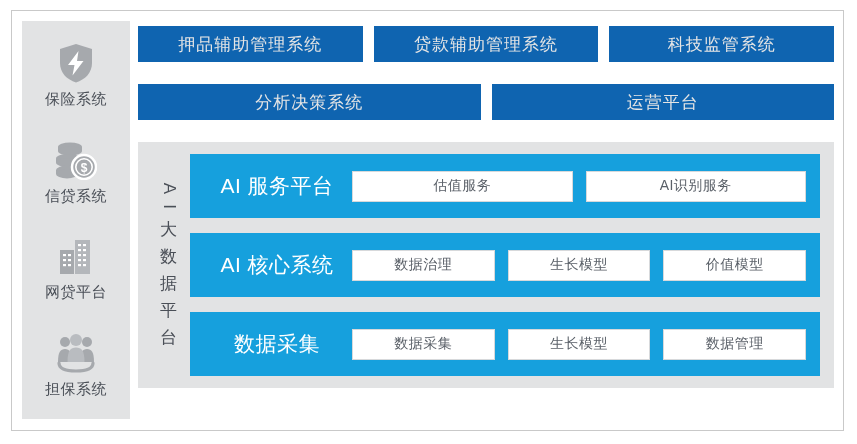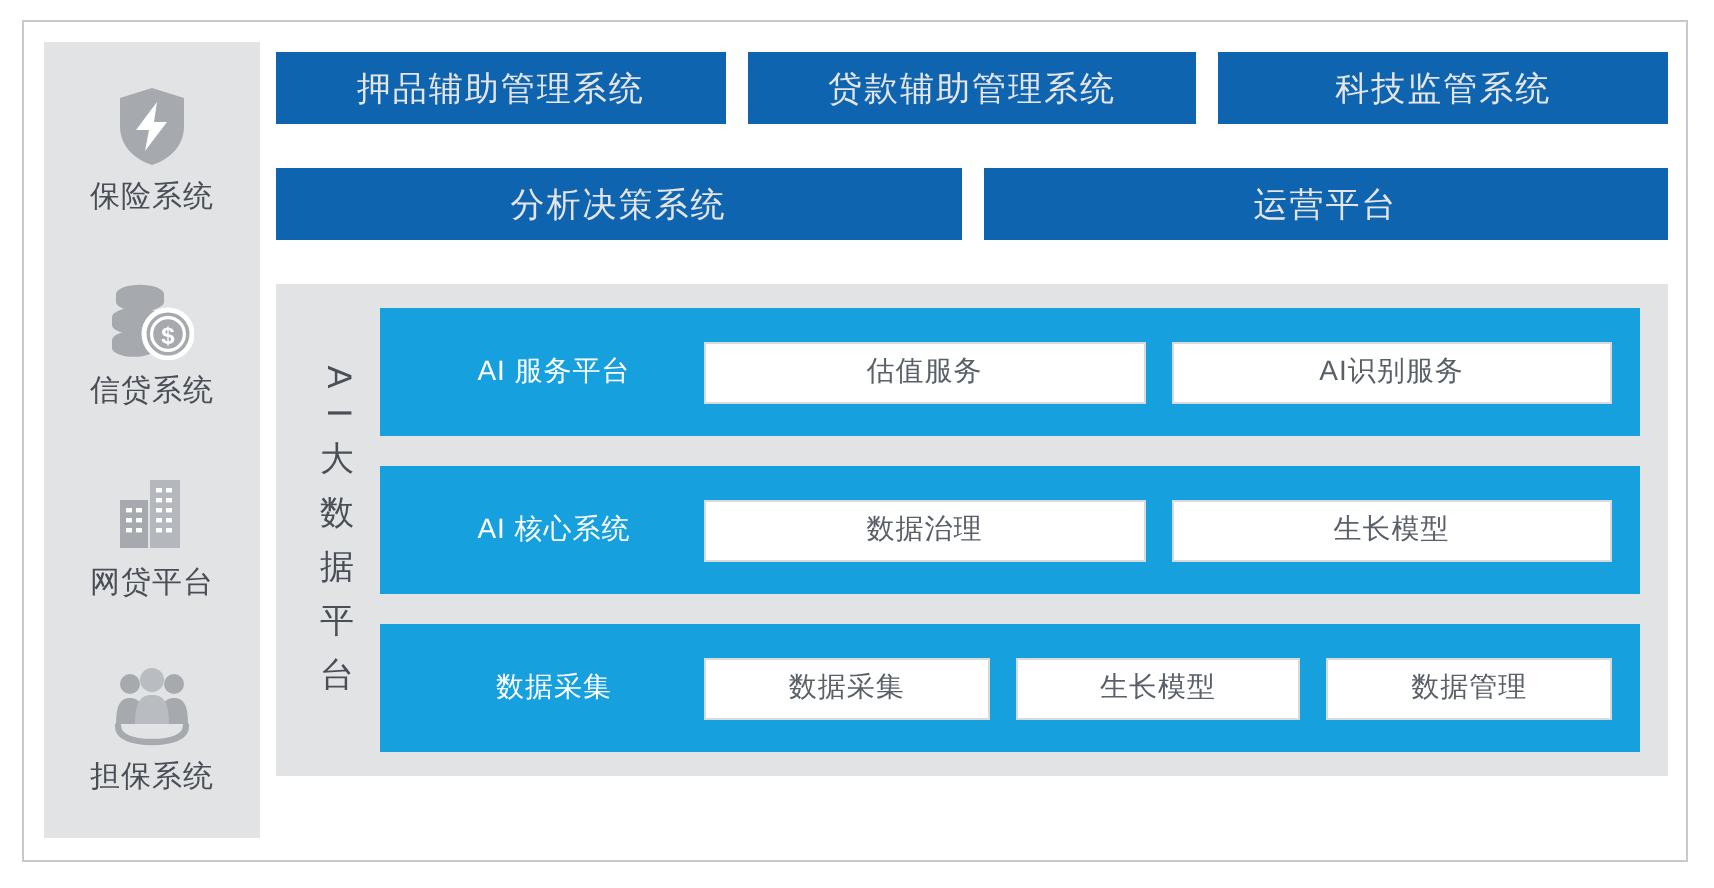--- a/index.html
+++ b/index.html
@@ -133,21 +133,21 @@
   .layer-row {
     background: #16a0dd;
     height: 64px;
     display: flex;
     align-items: center;
     padding: 0 14px 0 12px;
     box-sizing: border-box;
   }
   .layer-title {
     color: #ffffff;
-    font-size: 14px;
+    font-size: 21px;
     letter-spacing: 0.5px;
     width: 150px;
     text-align: center;
     flex: 0 0 150px;
     white-space: nowrap;
   }
   .layer-cards {
     flex: 1;
     display: flex;
     gap: 13px;
@@ -282,20 +282,21 @@
             <div class="layer-card">估值服务</div>
             <div class="layer-card">AI识别服务</div>
           </div>
         </div>
 
         <div class="layer-row">
           <div class="layer-title">AI 核心系统</div>
           <div class="layer-cards">
             <div class="layer-card">数据治理</div>
             <div class="layer-card">生长模型</div>
+            <div class="layer-card">价值模型</div>
           </div>
         </div>
 
         <div class="layer-row">
           <div class="layer-title">数据采集</div>
           <div class="layer-cards">
             <div class="layer-card">数据采集</div>
             <div class="layer-card">生长模型</div>
             <div class="layer-card">数据管理</div>
           </div>

